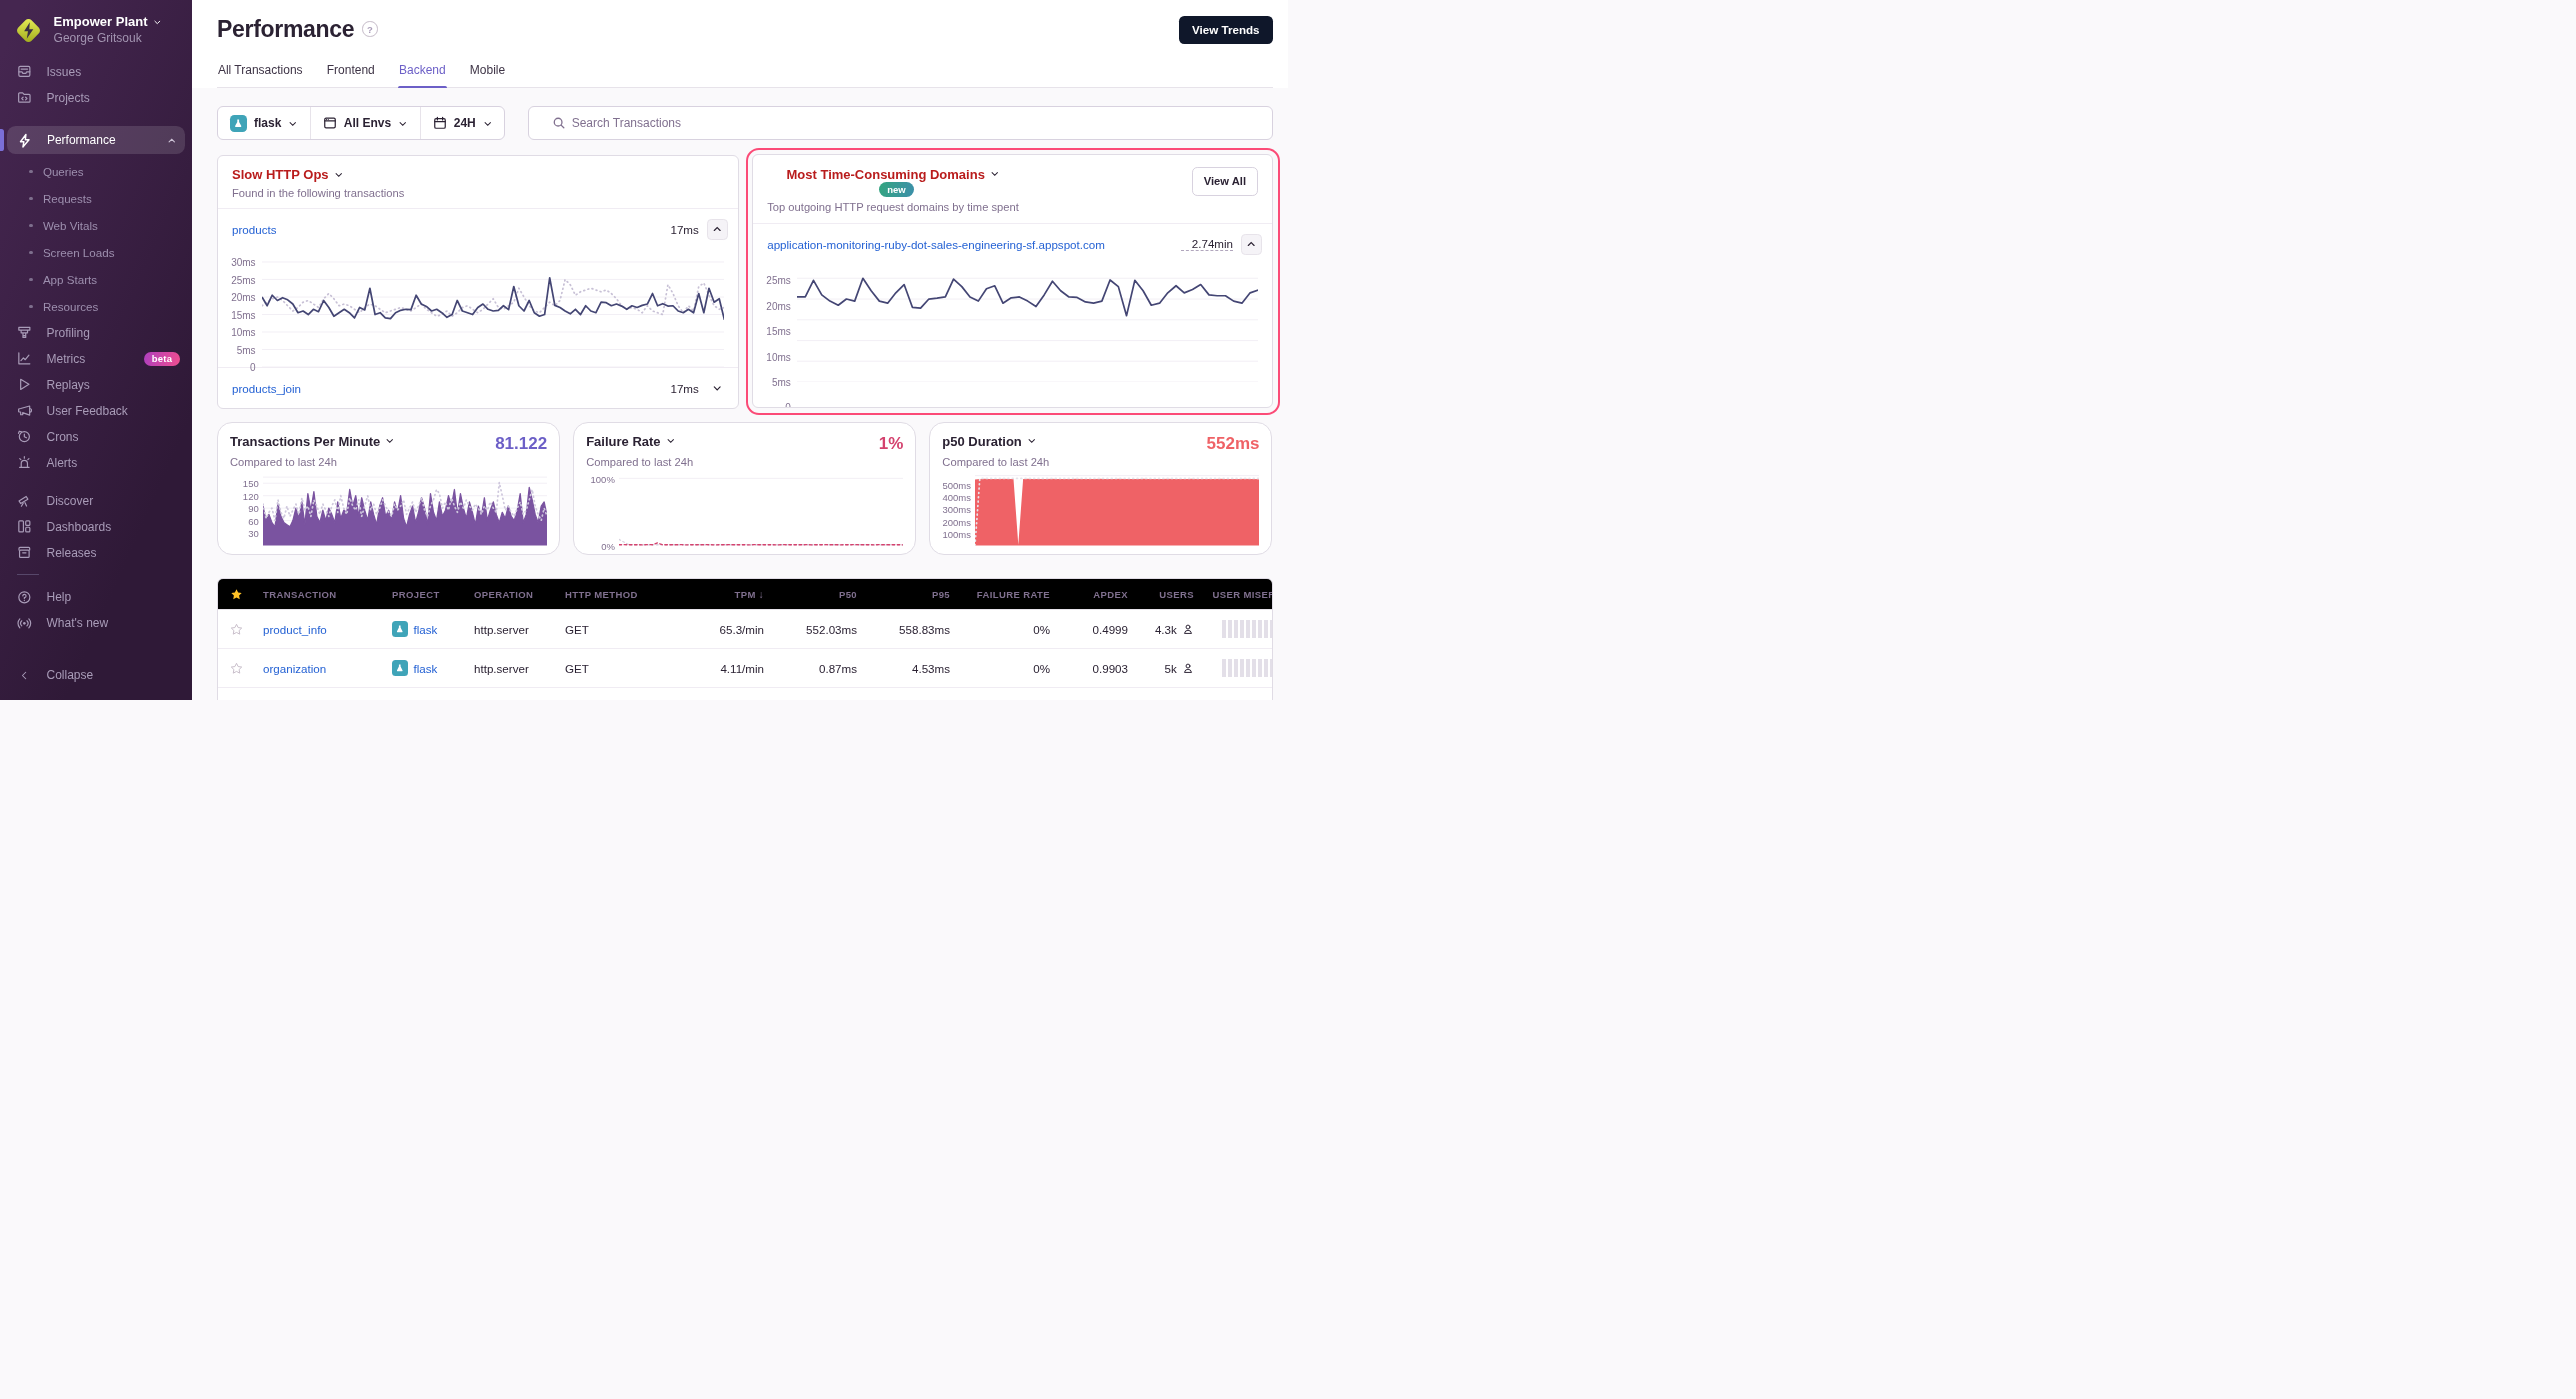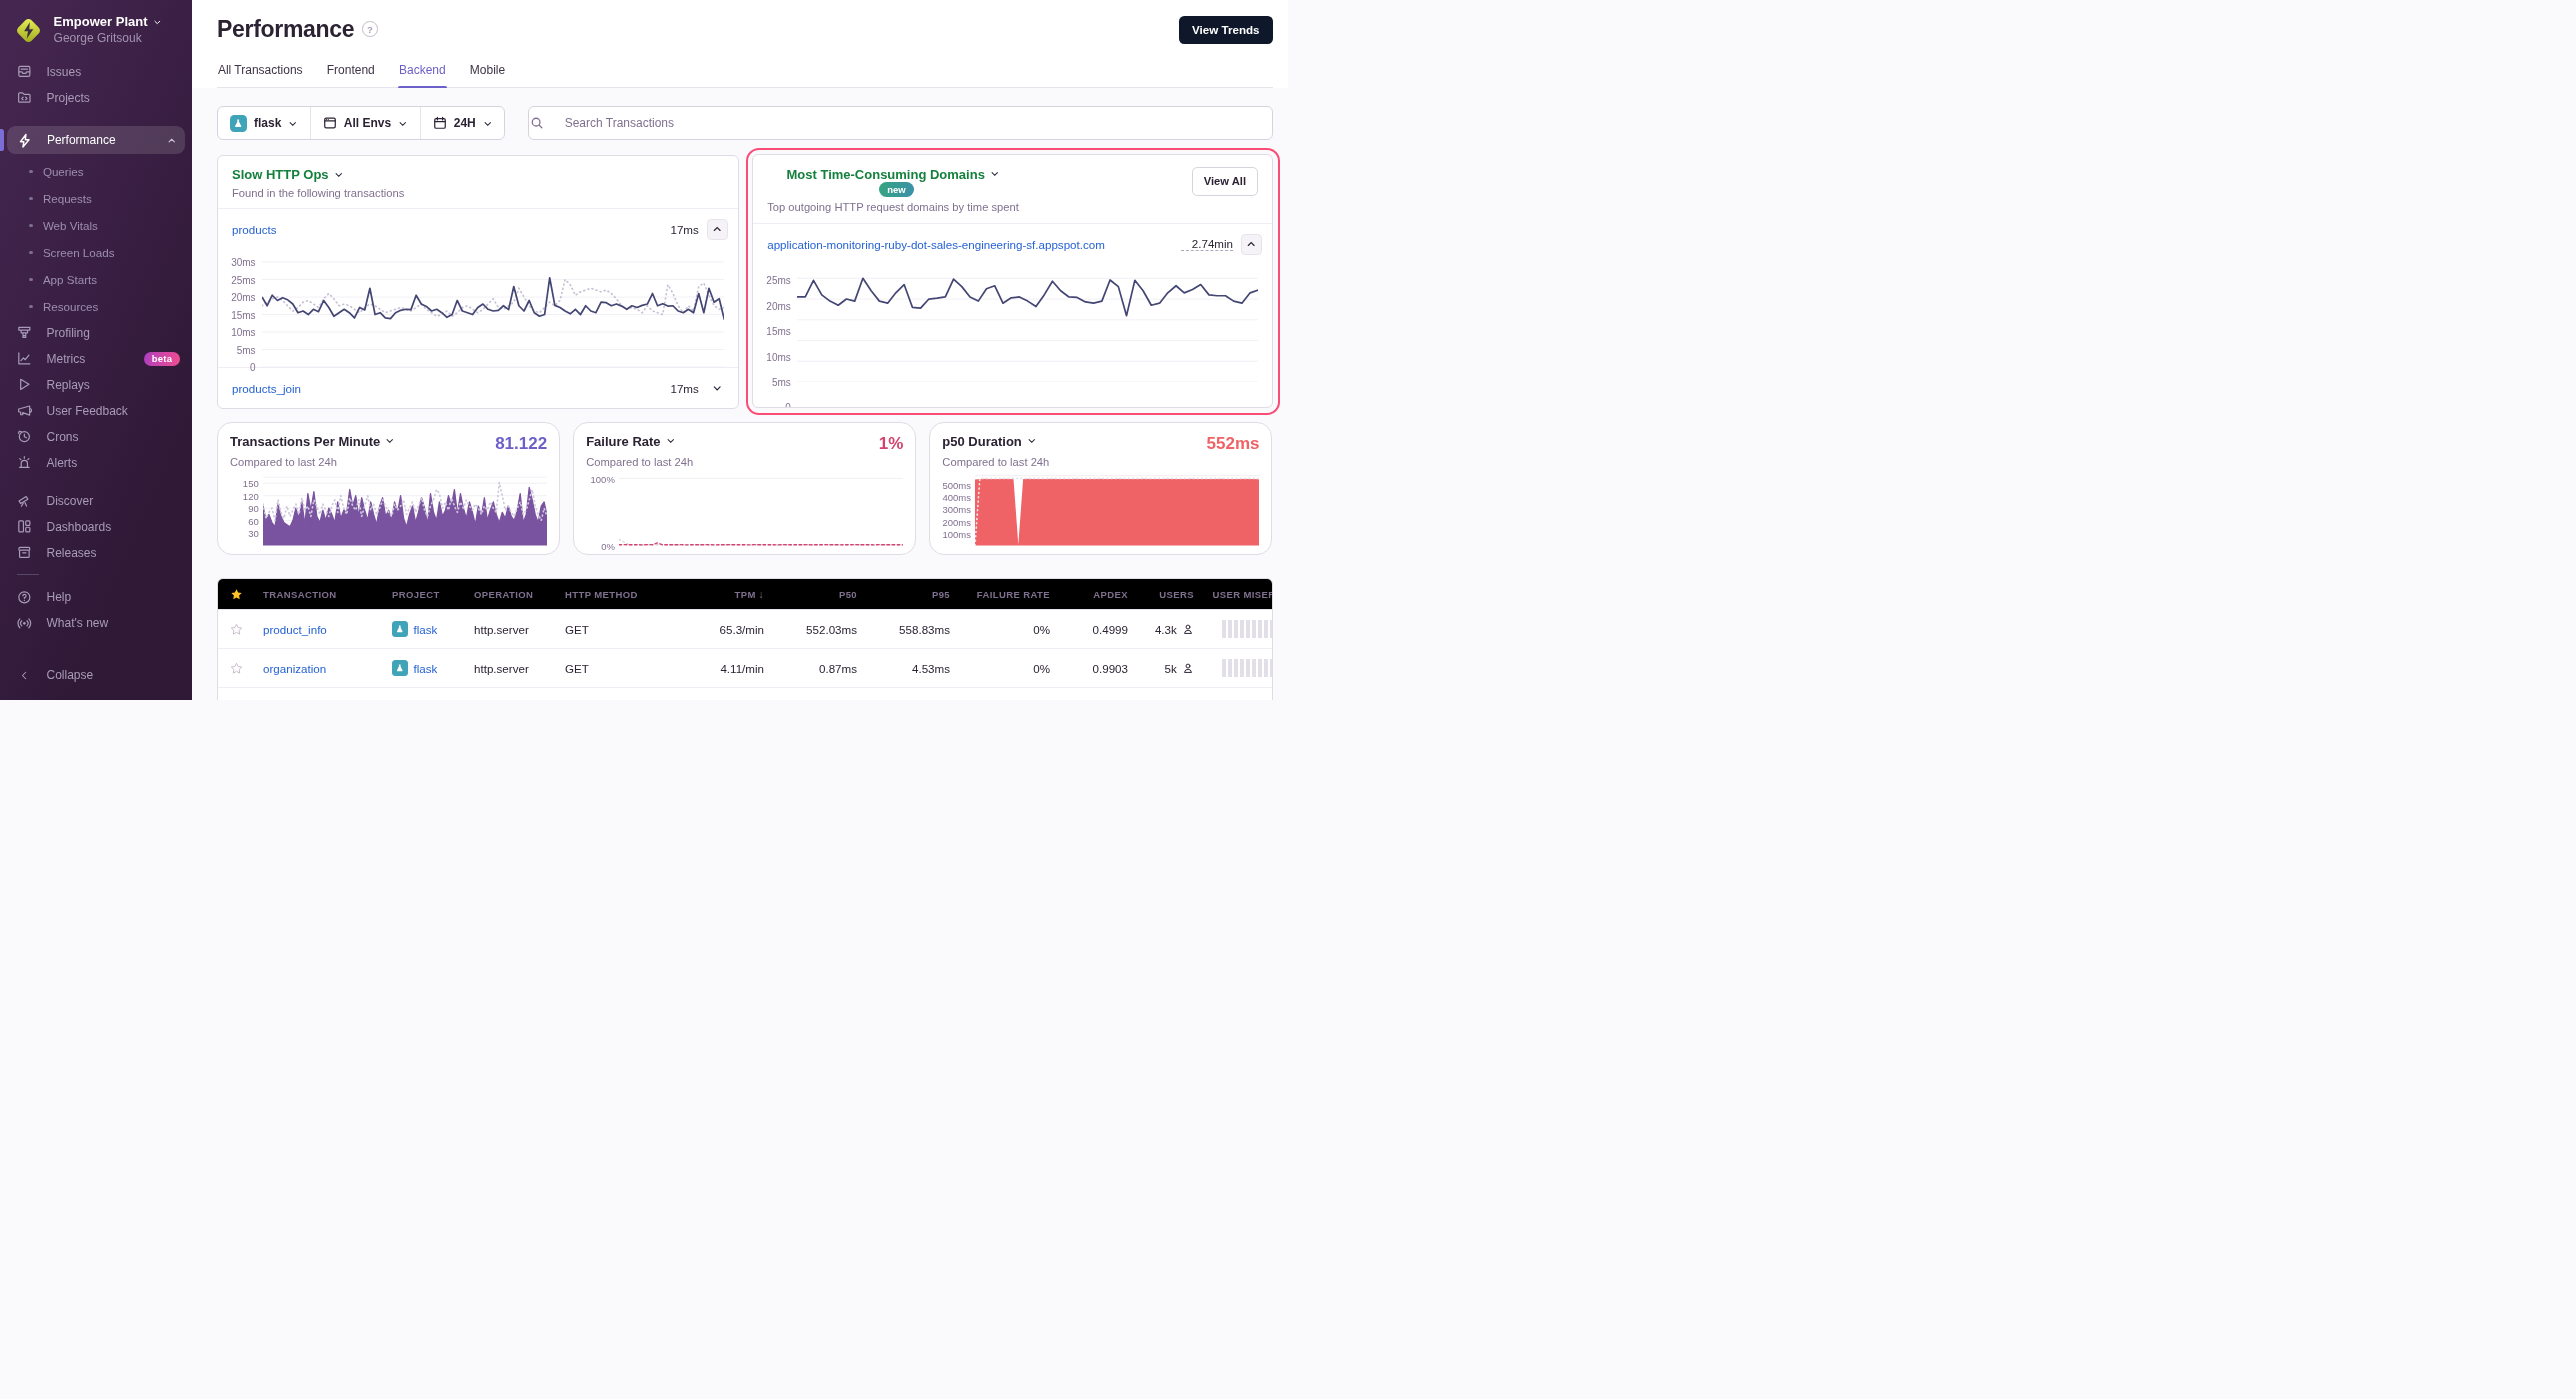--- a/index.html
+++ b/index.html
@@ -56,31 +56,31 @@
   
   .filter-row { display:flex; gap:22.4px; }
   .page-filter { display:flex; background:#fff; border:0.9px solid #D8D2DF; border-radius:6px; height:34px;
     overflow:hidden; flex:none; }
   .pf-seg { display:flex; align-items:center; gap:7px; padding:0 12px; font-weight:600; font-size:12px;
     cursor:pointer; }
   .pf-seg + .pf-seg { border-left:0.9px solid #E7E3EA; }
   .flask-ic { width:17px; height:17px; border-radius:4.3px; background:#3FA4B8; display:flex;
     align-items:center; justify-content:center; flex:none; }
   .search-box { flex:1; background:#fff; border:0.9px solid #D8D2DF; border-radius:6px; height:34px;
-    display:flex; align-items:center; padding:0 1px; gap:21px; }
+    display:flex; align-items:center; padding:0 23px; gap:6px; }
   .search-box input { border:none; outline:none; flex:1; font-size:12px; color:#2B2233;
     font-family:inherit; background:transparent; }
   .search-box input::placeholder { color:#80708F; }
 
   
   .panels { display:grid; grid-template-columns:522px 1fr; gap:8.6px; margin-top:14.7px; align-items:start; }
   .panel { background:#fff; border:0.9px solid #E0DCE5; border-radius:6px; height:254px; overflow:hidden;
     display:flex; flex-direction:column; }
   .panel-head { padding:11.2px 14px 9.5px 14px; border-bottom:0.9px solid #F0ECF3; display:flex; align-items:flex-start; }
-  .panel-title { font-size:13px; font-weight:600; color:#15803d; display:flex; align-items:center; gap:5.2px; cursor:pointer; }
+  .panel-title { font-size:13px; font-weight:600; color:#b91c1c; display:flex; align-items:center; gap:5.2px; cursor:pointer; }
   .panel-sub { font-size:11.2px; color:#80708F; margin-top:4.3px; }
   .badge-new { font-size:9.5px; font-weight:700; color:#fff; padding:2.2px 7.8px; border-radius:17px;
     background:linear-gradient(103deg,#33A57F,#3C8FAA); margin-left:7px; }
   .btn-white { margin-left:auto; background:#fff; border:0.9px solid #D8D2DF; border-radius:5.2px;
     font-weight:600; font-size:11.2px; color:#2B2233; padding:7.8px 11.2px; cursor:pointer; flex:none; }
   .acc-row { display:flex; align-items:center; padding:0 10.4px 0 14px; height:41px; flex:none; }
   .acc-row.bordered { border-top:0.9px solid #F0ECF3; }
   .acc-link { color:#2562D4; font-size:11.6px; cursor:pointer; text-decoration:none;
     white-space:nowrap; overflow:hidden; text-overflow:ellipsis; }
   .acc-val { margin-left:auto; font-size:11.6px; color:#2B2233; padding-left:10.4px; flex:none; }

